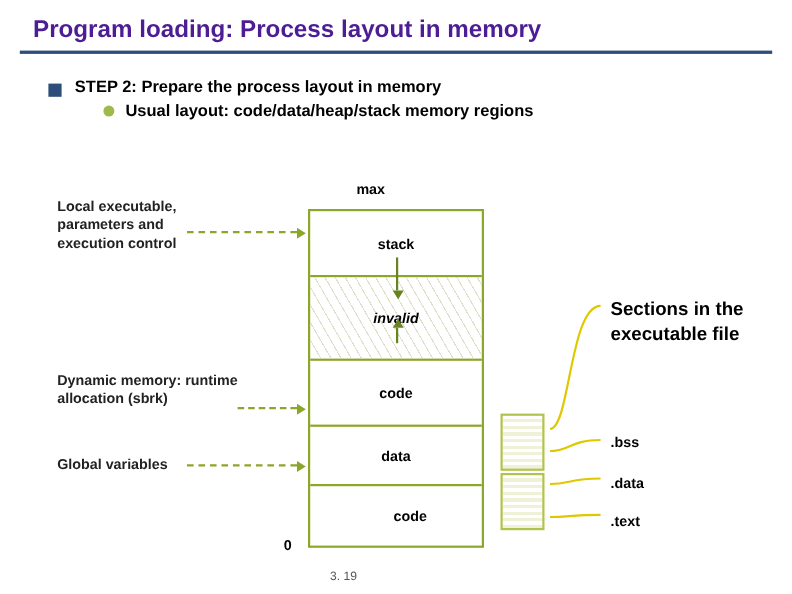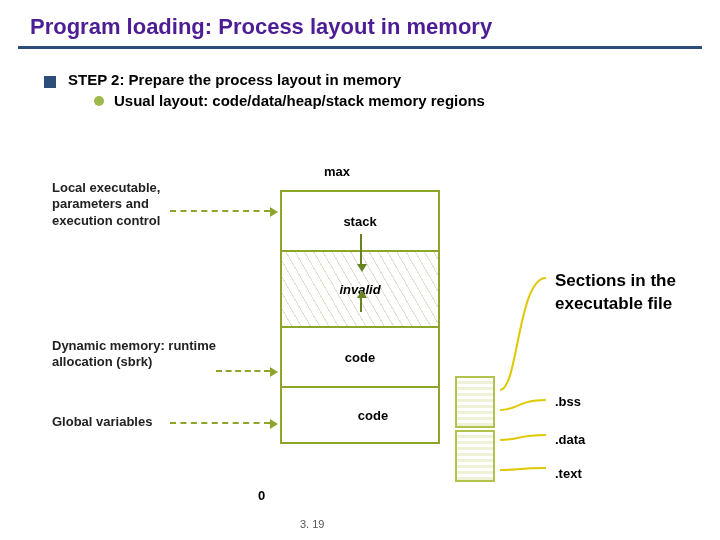--- a/index.html
+++ b/index.html
@@ -196,20 +196,23 @@
       <div class="solid-vert-down" style="left:78px; top:42px; height:30px; z-index:3;"></div>
     </div>
     <div class="region region-italic" style="height:76px;">
       <div class="hatch"></div>
       <span class="region-text">invalid</span>
       <div class="solid-vert-up" style="left:78px; top:46px; height:14px; z-index:3;"></div>
     </div>
     <div class="region" style="height:60px;">
       <span class="region-text">code</span>
     </div>
+    <div class="region" style="height:54px;">
+      <span class="region-text">data</span>
+    </div>
     <div class="region" style="height:54px;padding-left:26px;">
       <span class="region-text">code</span>
     </div>
   </div>
 
   <div class="section-box" style="top:206px; height:52px;"></div>
   <div class="section-box" style="top:260px; height:52px;"></div>
 
   <div class="right-label" style="left:555px; top:224px;">.bss</div>
   <div class="right-label" style="left:555px; top:262px;">.data</div>

